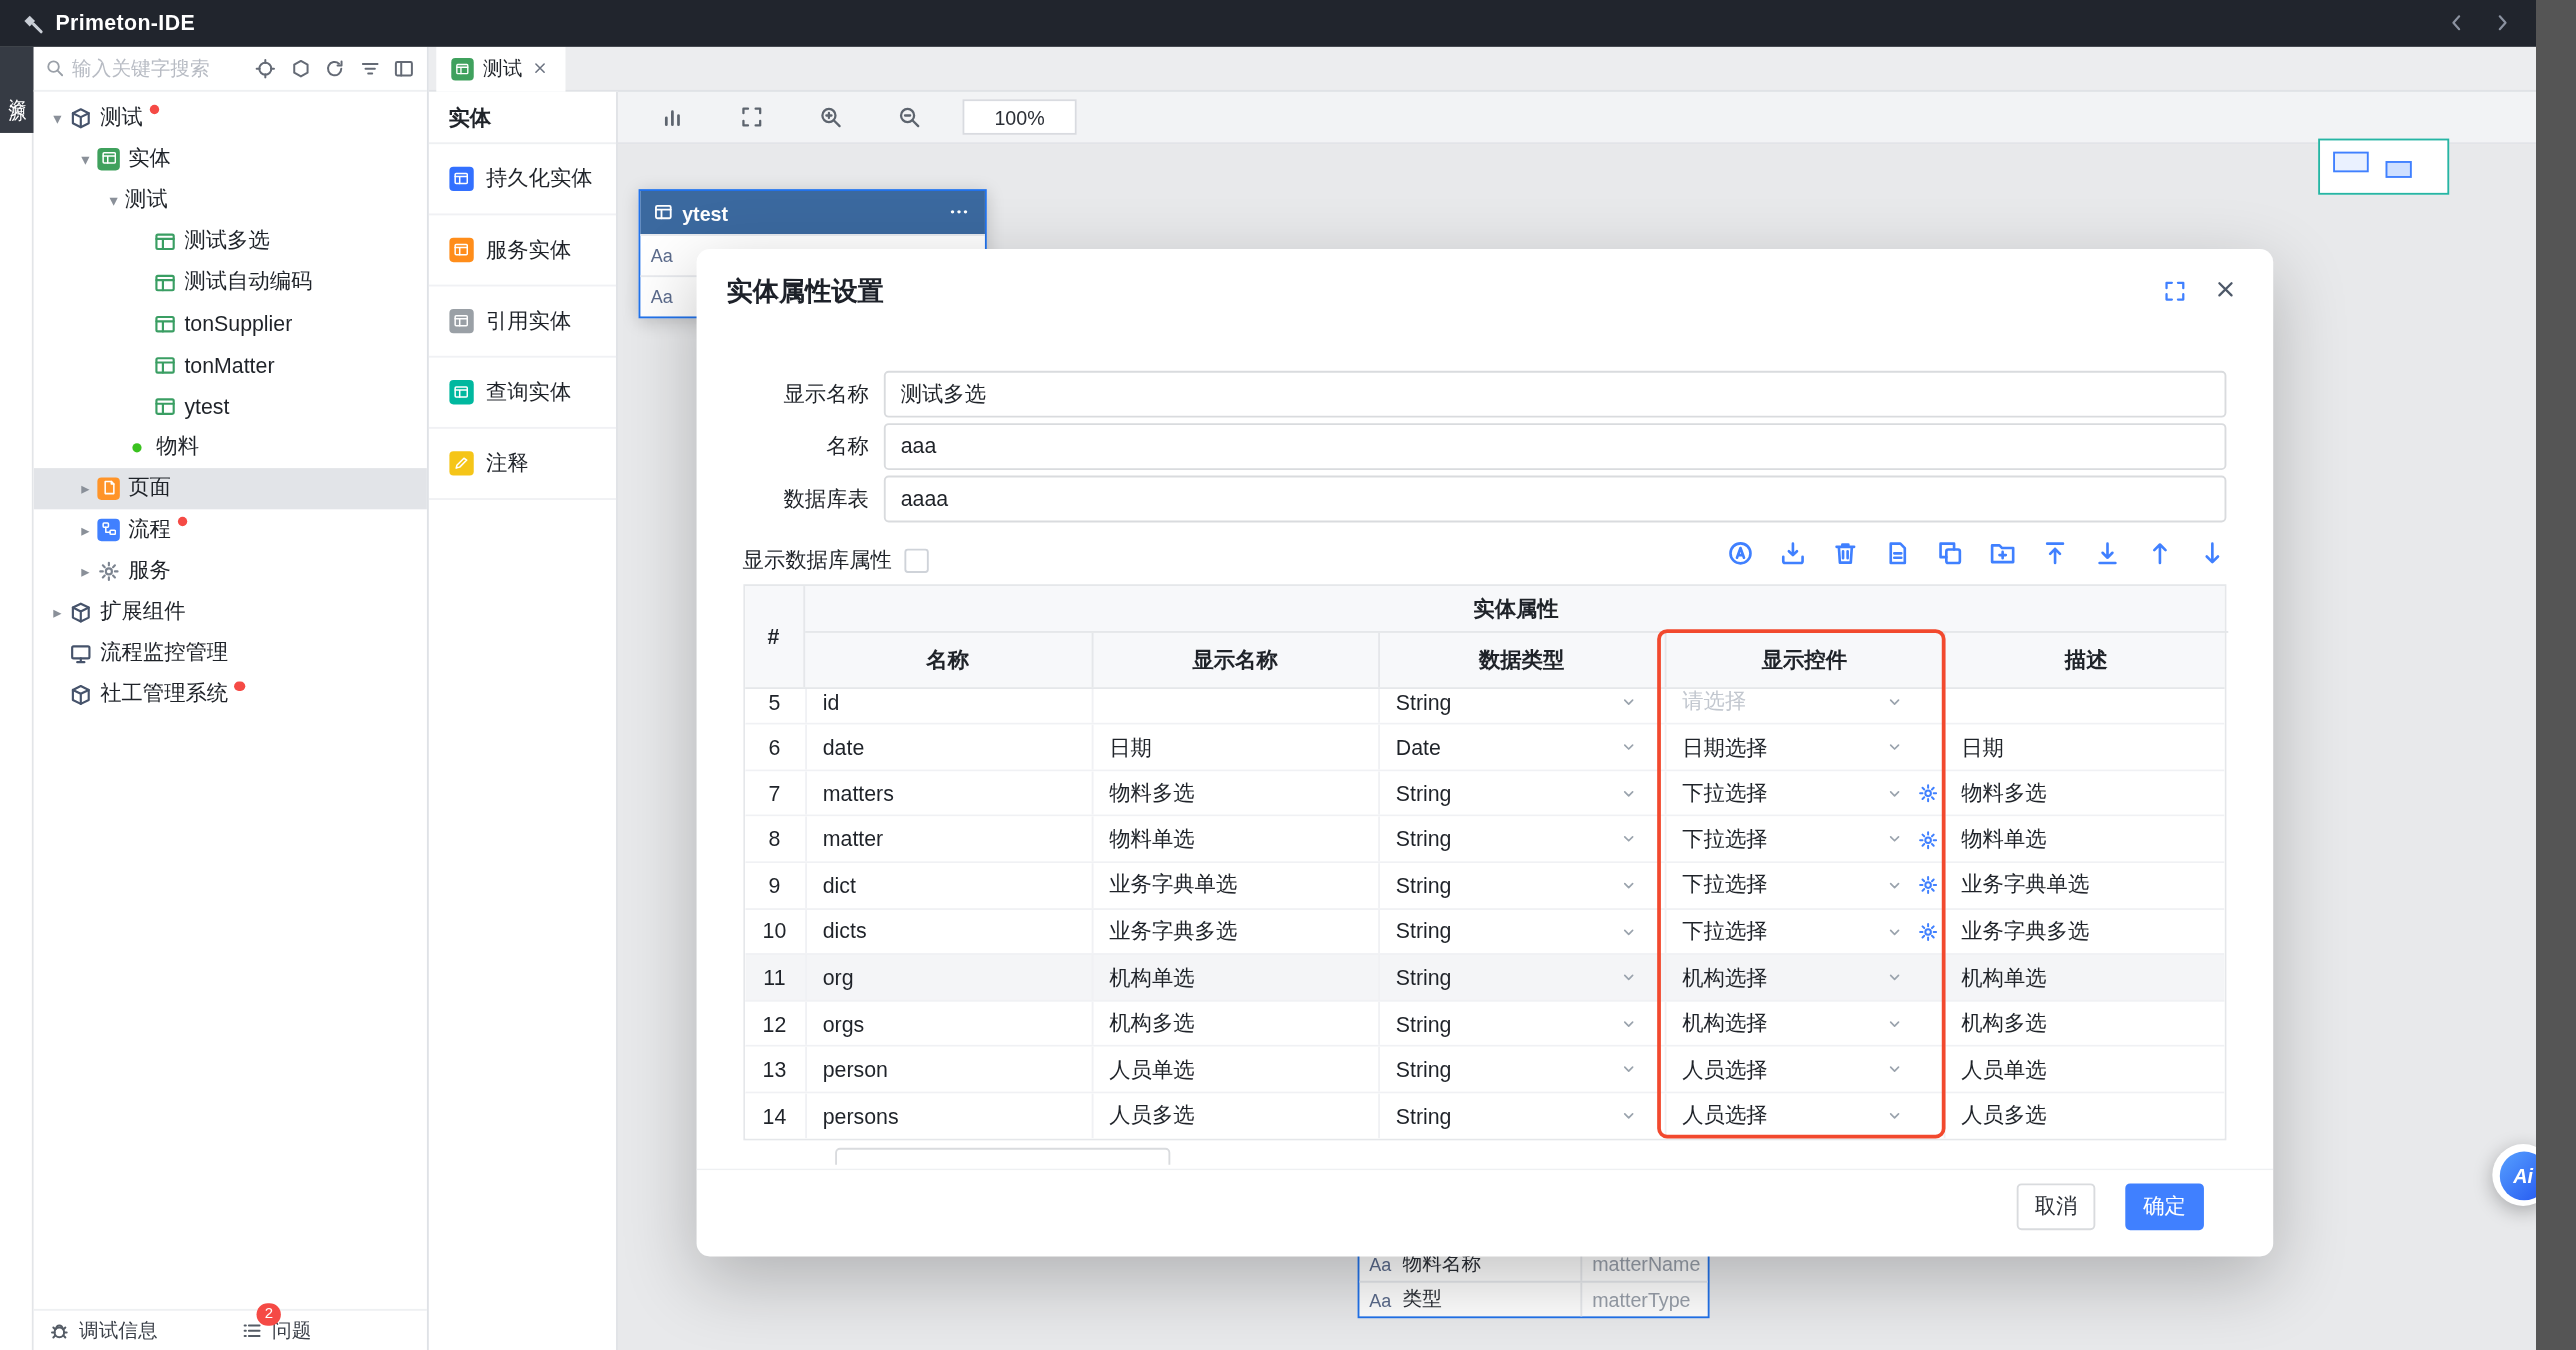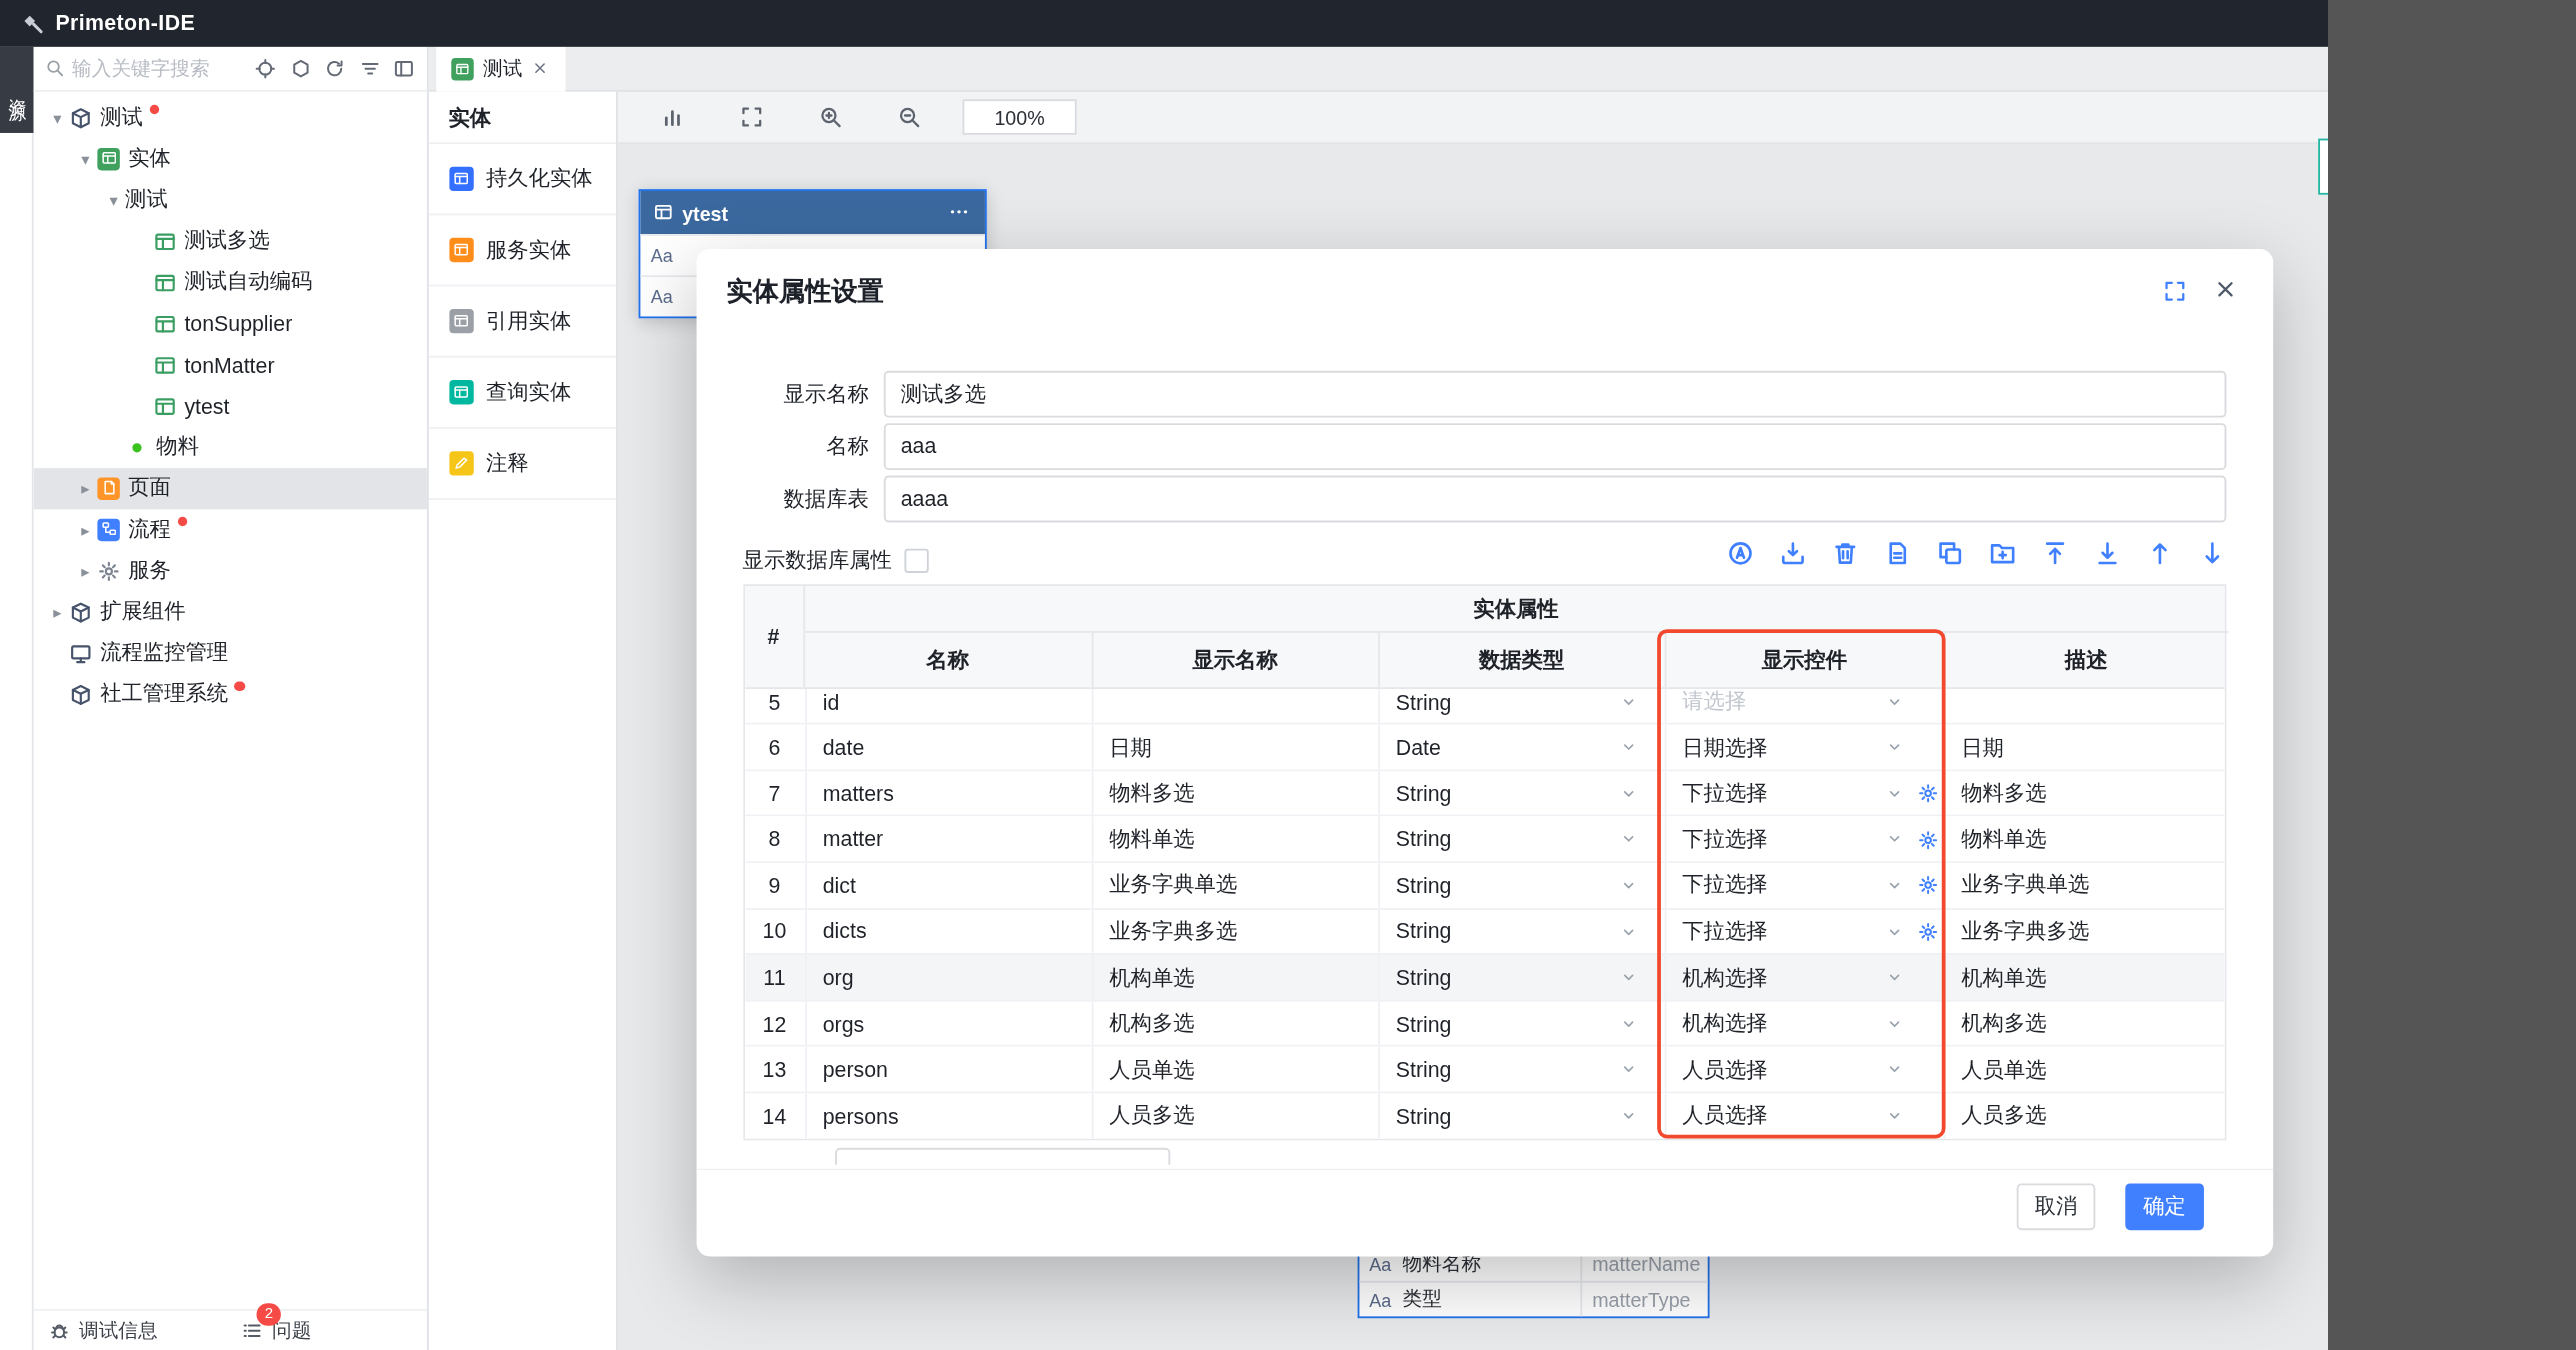--- a/index.html
+++ b/index.html
@@ -1,18 +1,18 @@
 <!DOCTYPE html>
 <html style="font-size:14px"><head>
 <meta charset="utf-8">
 <style>
   *{box-sizing:border-box;margin:0;padding:0}
   html,body{margin:0;padding:0}
   body{font-family:"Liberation Sans","DejaVu Sans",sans-serif;background:#555}
-  #viewport{width:2328px;height:1350px;overflow:hidden;position:relative;background:#eab308}
+  #viewport{width:2536px;height:1350px;overflow:hidden;position:relative;background:#eab308}
   #stage{width:1376px;height:722px;transform:scale(1.8725);transform-origin:0 0;position:relative;font-size:11.4px;color:#1f2329;background:#e8e9eb}
   .ic{display:inline-flex;align-items:center;justify-content:center}
   .ic svg{width:100%;height:100%;display:block}
 
   
   .header{position:absolute;left:0;top:0;width:1376px;height:24.6px;background:#21252d;display:flex;align-items:center;color:#fff;padding:0 10.5px;z-index:60}
   .logo{width:13px;height:13px;color:#c9ced6}
   .app-title{font-size:11.4px;font-weight:700;margin-left:6.1px;letter-spacing:0.2px}
   .h-spacer{flex:1}
   .hic{width:12.3px;height:12.3px;color:#8b92a0;margin-left:11.4px;cursor:pointer}

